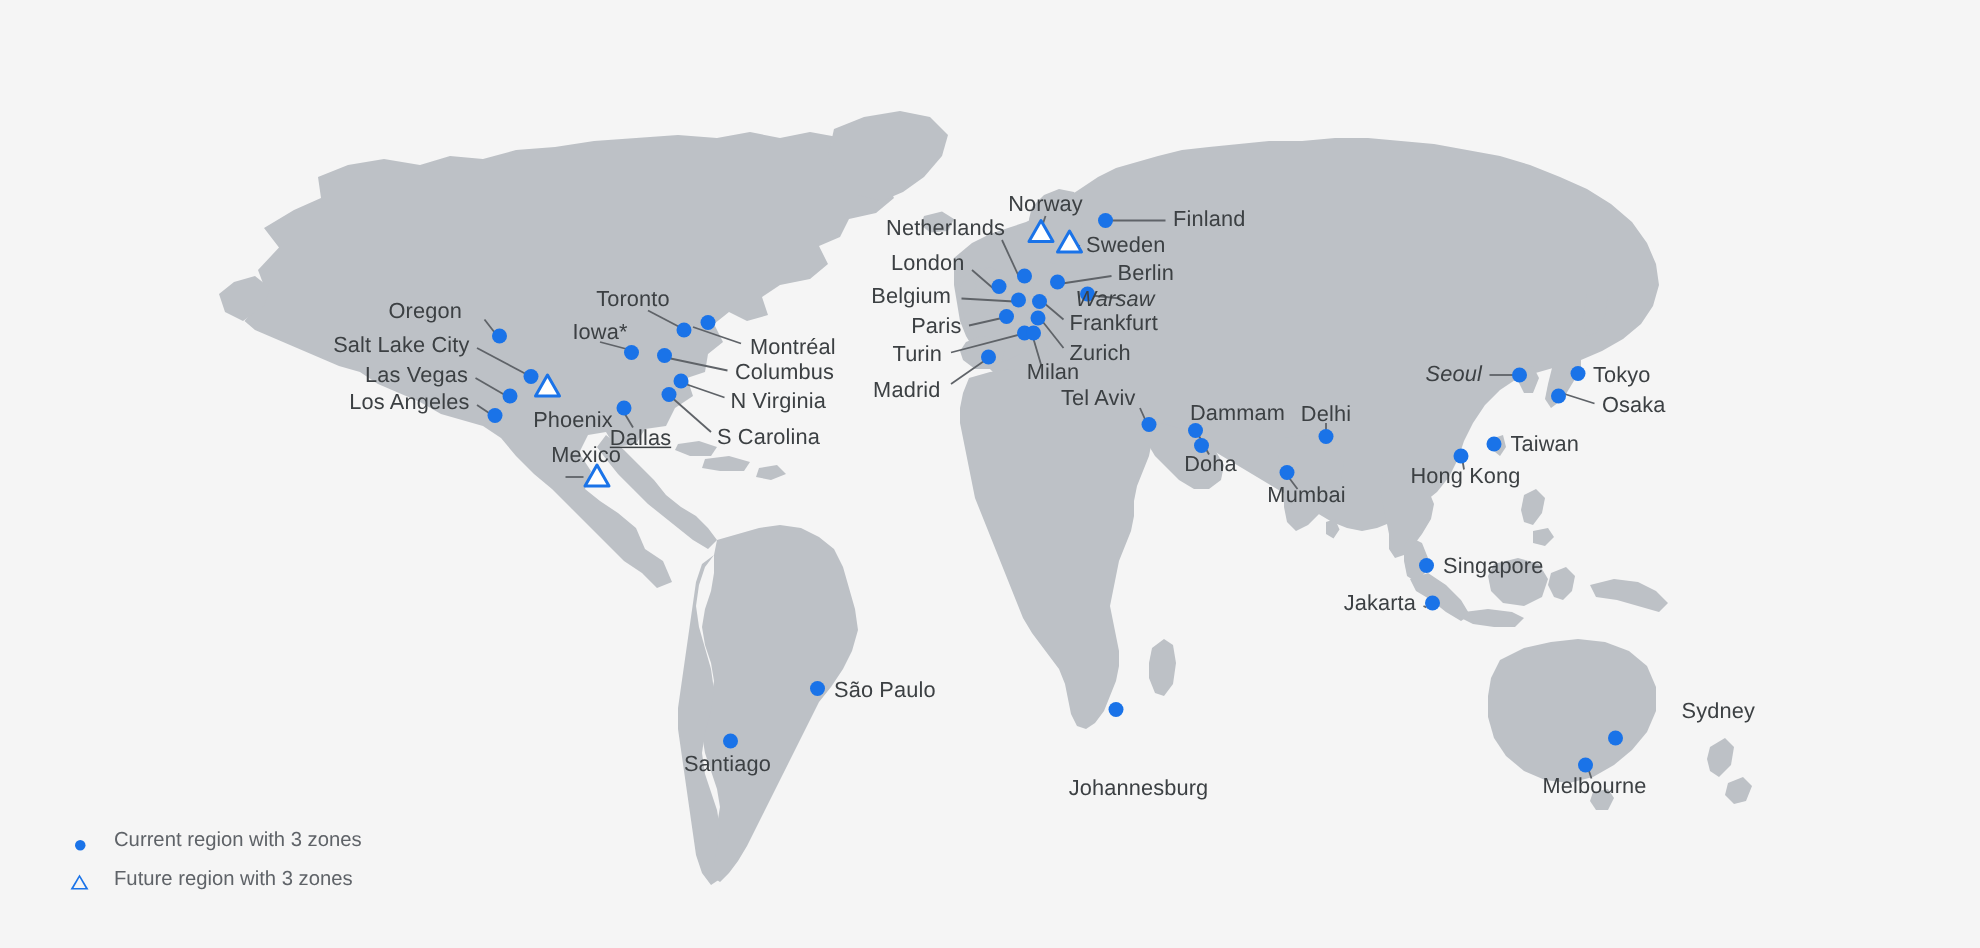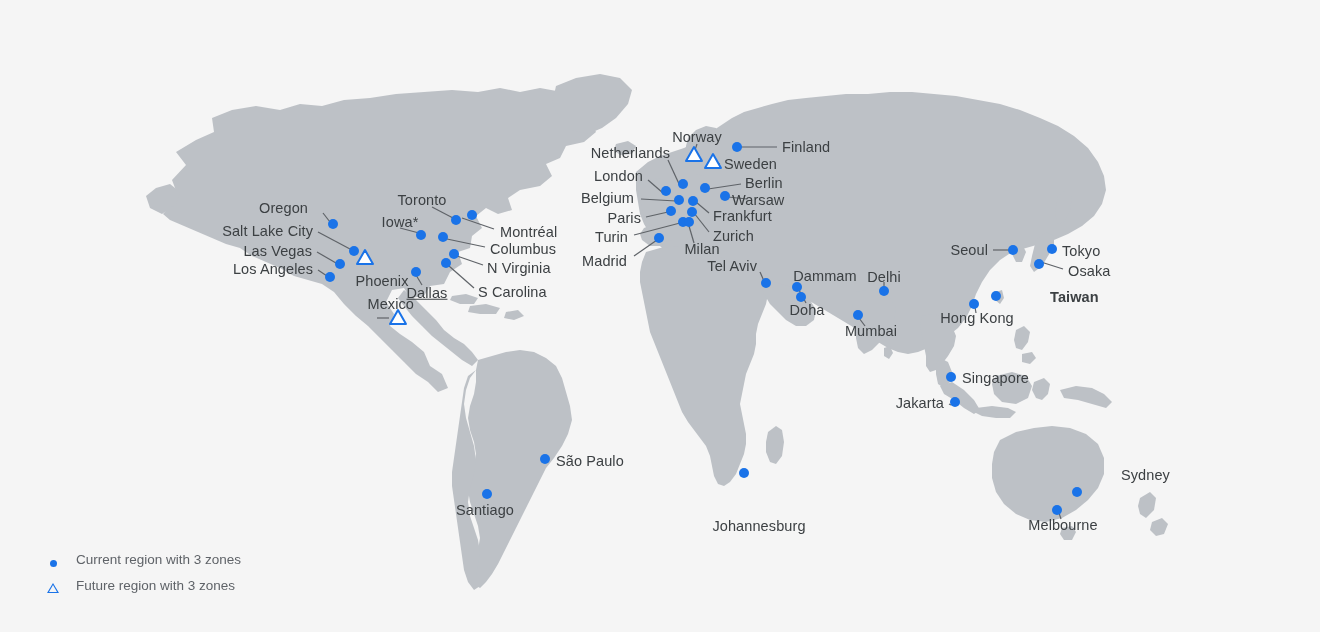--- a/index.html
+++ b/index.html
@@ -286,34 +286,34 @@
       <div class="maplabel c" style="left: 759px; top: 490px; margin-top: 36px;">Johannesburg</div>
       <div class="maplabel r" style="left: 670px; top: 153px;">Netherlands</div>
       <div class="maplabel r" style="left: 643px; top: 176px;">London</div>
       <div class="maplabel r" style="left: 634px; top: 198px;">Belgium</div>
       <div class="maplabel r" style="left: 641px; top: 218px;">Paris</div>
       <div class="maplabel r" style="left: 628px; top: 237px;">Turin</div>
       <div class="maplabel r" style="left: 627px; top: 261px;">Madrid</div>
       <div class="maplabel c" style="left: 702px; top: 249px;">Milan</div>
       <div class="maplabel l" style="left: 713px; top: 236px;">Zurich</div>
       <div class="maplabel l" style="left: 713px; top: 216px;">Frankfurt</div>
-      <div class="maplabel l" style="left: 732px; top: 200px;">Warsaw</div>
+      <div class="maplabel l" style="left: 717px; top: 200px; font-style: italic;">Warsaw</div>
       <div class="maplabel l" style="left: 745px; top: 183px;">Berlin</div>
       <div class="maplabel l" style="left: 782px; top: 147px;">Finland</div>
       <div class="maplabel c" style="left: 697px; top: 137px;">Norway</div>
       <div class="maplabel l" style="left: 724px; top: 164px;">Sweden</div>
       <div class="maplabel r" style="left: 757px; top: 266px;">Tel Aviv</div>
       <div class="maplabel c" style="left: 825px; top: 276px;">Dammam</div>
       <div class="maplabel c" style="left: 807px; top: 310px;">Doha</div>
       <div class="maplabel c" style="left: 884px; top: 277px;">Delhi</div>
       <div class="maplabel c" style="left: 871px; top: 331px;">Mumbai</div>
-      <div class="maplabel r" style="left: 988px; top: 250px;">Seoul</div>
+      <div class="maplabel r" style="left: 988px; top: 250px; font-style: italic;">Seoul</div>
       <div class="maplabel l" style="left: 1062px; top: 251px;">Tokyo</div>
       <div class="maplabel l" style="left: 1068px; top: 271px;">Osaka</div>
-      <div class="maplabel l" style="left: 1050px; top: 297px; font-weight: bold;">Taiwan</div>
+      <div class="maplabel l" style="left: 1007px; top: 297px;">Taiwan</div>
       <div class="maplabel c" style="left: 977px; top: 318px;">Hong Kong</div>
       <div class="maplabel l" style="left: 962px; top: 378px;">Singapore</div>
       <div class="maplabel r" style="left: 944px; top: 403px;">Jakarta</div>
       <div class="maplabel l" style="left: 1089px; top: 475px; margin-left: 32px;">Sydney</div>
       <div class="maplabel c" style="left: 1063px; top: 525px;">Melbourne</div>
     </div>
 
   <div id="legend">
     <div class="legend-row">
       <span class="legend-mark">

